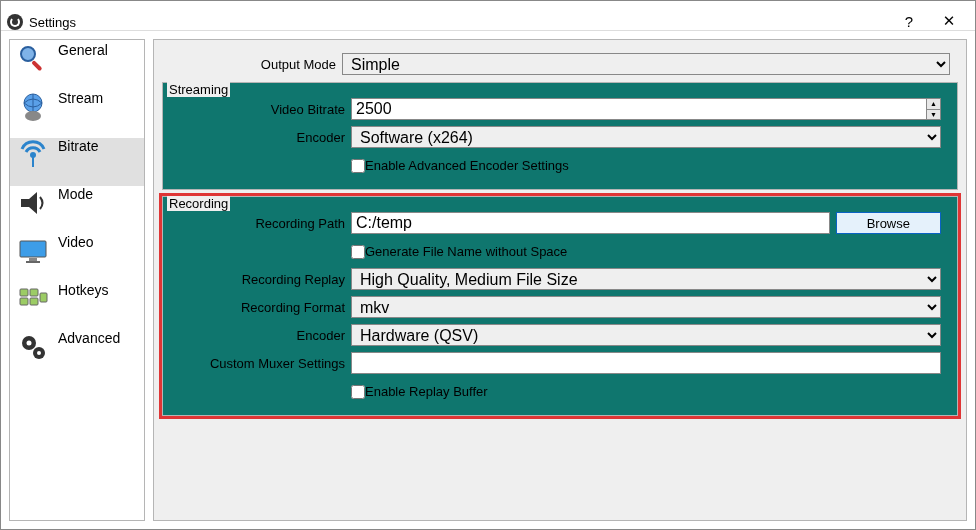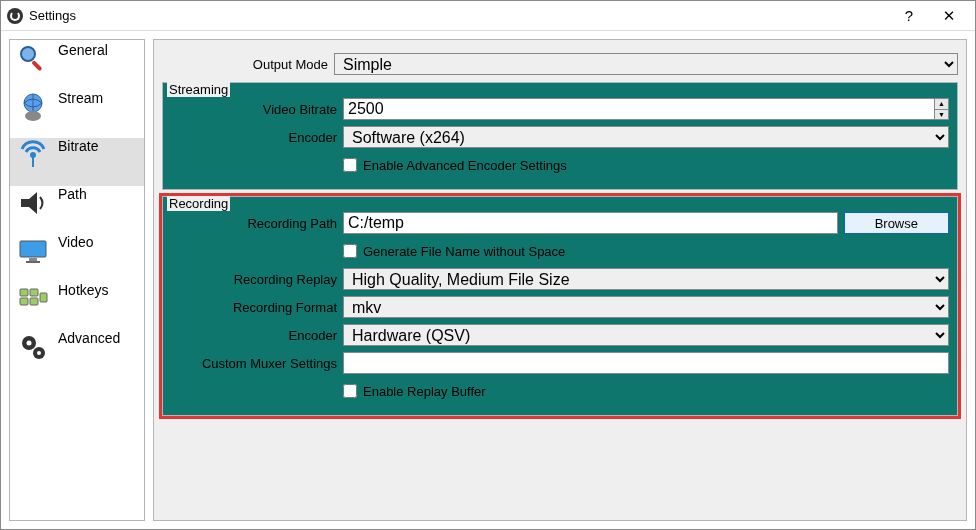--- a/index.html
+++ b/index.html
@@ -1,45 +1,45 @@
 <!DOCTYPE html>
 <html><head>
 <meta charset="utf-8">
 <style>
   * { box-sizing: border-box; margin: 0; padding: 0; }
   body { font-family: "Segoe UI", Tahoma, sans-serif; font-size: 13px; background: #fff; }
   .window { width: 976px; height: 530px; display: flex; flex-direction: column; border: 1px solid #888; }
-  .titlebar { height: 30px; display: flex; align-items: center; padding: 0 6px; border-bottom: 1px solid #ddd; }
+  .titlebar { height: 30px; display: flex; align-items: flex-end; padding: 0 6px; border-bottom: 1px solid #ddd; }
   .titlebar .app-icon { width: 16px; height: 16px; border-radius: 50%; background: #333; margin-right: 6px; display:inline-flex; align-items:center; justify-content:center;}
   .titlebar .app-icon::after{content:"";width:6px;height:6px;border:2px solid #fff;border-radius:50%;border-top-color:transparent;display:block;}
   .titlebar .title { flex: 0 0 auto; }
   .titlebar .spacer { flex: 1; }
   .titlebar .win-btn { width: 40px; text-align: center; font-size: 15px; cursor: pointer; }
   .body { flex: 1; display: flex; padding: 8px; gap: 8px; overflow:hidden;}
   .sidebar { width: 136px; border: 1px solid #b5b5b5; background: #fff; padding: 2px 0; }
   .side-item { display: flex; align-items: flex-start; height: 48px; padding: 0 6px; gap: 8px; cursor: pointer; }
   .side-item.active { background: #e0e0e0; }
   .side-item .icon { width: 34px; height: 34px; display:flex; align-items:center; justify-content:center;}
   .side-item .icon svg{width:32px;height:32px;}
   .side-item span.label { font-size: 14px; }
   .content { flex: 1; background: #efefef; border: 1px solid #b5b5b5; padding: 8px 8px; overflow:auto; }
-  .row { display: flex; align-items: center; margin: 4px 0; min-height: 24px; }
+  .row { display: flex; align-items: center; margin: 4px 8px; min-height: 24px; }
   .row .lab { width: 172px; text-align: right; padding-right: 6px; }
   .row .ctrl { flex: 1; display:flex; gap:6px; }
   select, input[type=text] { width: 100%; height: 22px; border: 1px solid #888; background: #efefef; padding: 1px 4px; font-family: inherit; font-size: 16px; }
   input[type=text]{background:#fff;}
   .spin{position:relative;width:100%;}
   .spin input{padding-right:16px;}
   .spin .sp{position:absolute;right:1px;top:1px;bottom:1px;width:14px;display:flex;flex-direction:column;}
   .spin .sp div{flex:1;border-left:1px solid #888;font-size:7px;line-height:9px;text-align:center;background:#e8e8e8;cursor:pointer;}
   .spin .sp div:first-child{border-bottom:1px solid #888;}
   .group { border: 1px solid #b5b5b5; margin: 6px 0; padding: 10px 8px 8px; position: relative; background:#0f766e;}
   .group .legend { position: absolute; top: -1px; left: 4px; background: #efefef; padding: 0 2px; font-size: 13px; }
   .group.highlight { box-shadow: 0 0 0 3px rgba(220,20,20,.85); }
-  .chk { display: inline-flex; align-items: flex-start; gap: 6px; }
+  .chk { display: inline-flex; align-items: flex-end; }
   .chk input{width:14px;height:14px;}
   button.browse{height:22px;padding:0 30px;border:1px solid #0a62c4;background:#e5f1fb;cursor:pointer;font-family:inherit;font-size:13px;}
 </style>
 </head>
 <body>
 
 <div class="window">
   <div class="titlebar">
     <span class="app-icon"></span>
     <span class="title">Settings</span>
@@ -79,21 +79,21 @@
           </span>
         <span class="label">Bitrate</span>
       </div>
       <div class="side-item">
         <span class="icon">
             <svg viewBox="0 0 32 32">
               <path d="M4 12 L12 12 L20 5 L20 27 L12 20 L4 20 Z" fill="#333"></path>
               <path d="M23 10 Q28 16 23 22" stroke="#333" stroke-width="2" fill="none"></path>
             </svg>
           </span>
-        <span class="label">Path</span>
+        <span class="label">Mode</span>
       </div>
       <div class="side-item">
         <span class="icon">
             <svg viewBox="0 0 32 32">
               <rect x="3" y="6" width="26" height="16" rx="1" fill="#3d9de8" stroke="#555" stroke-width="1"></rect>
               <rect x="12" y="23" width="8" height="3" fill="#888"></rect>
               <rect x="9" y="26" width="14" height="2" fill="#666"></rect>
             </svg>
           </span>
         <span class="label">Video</span>

